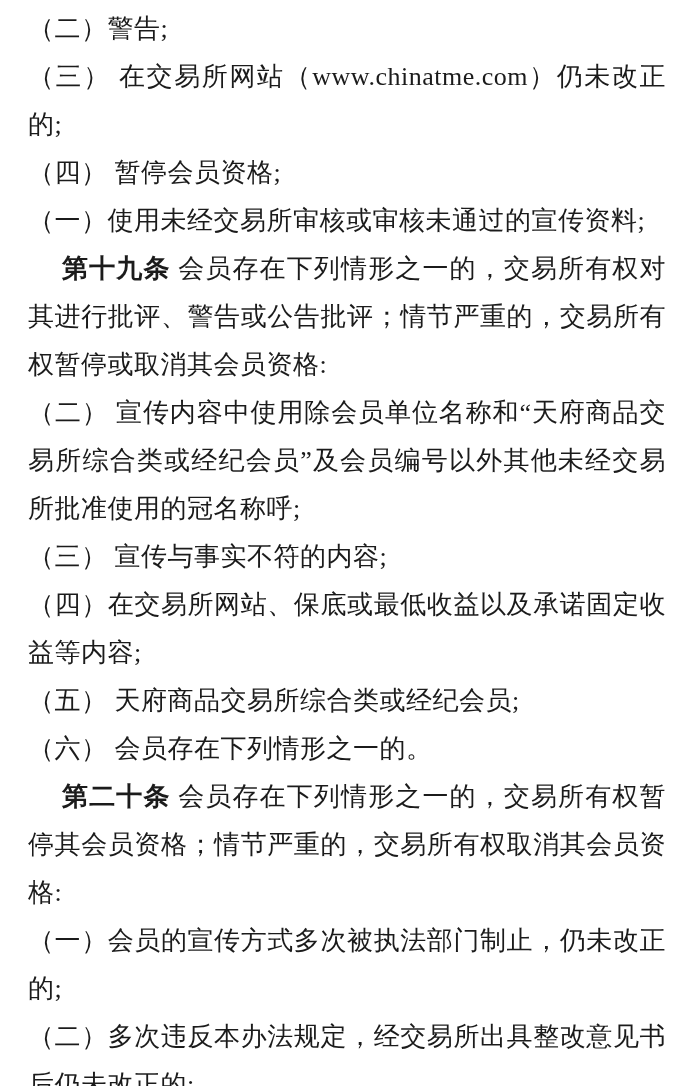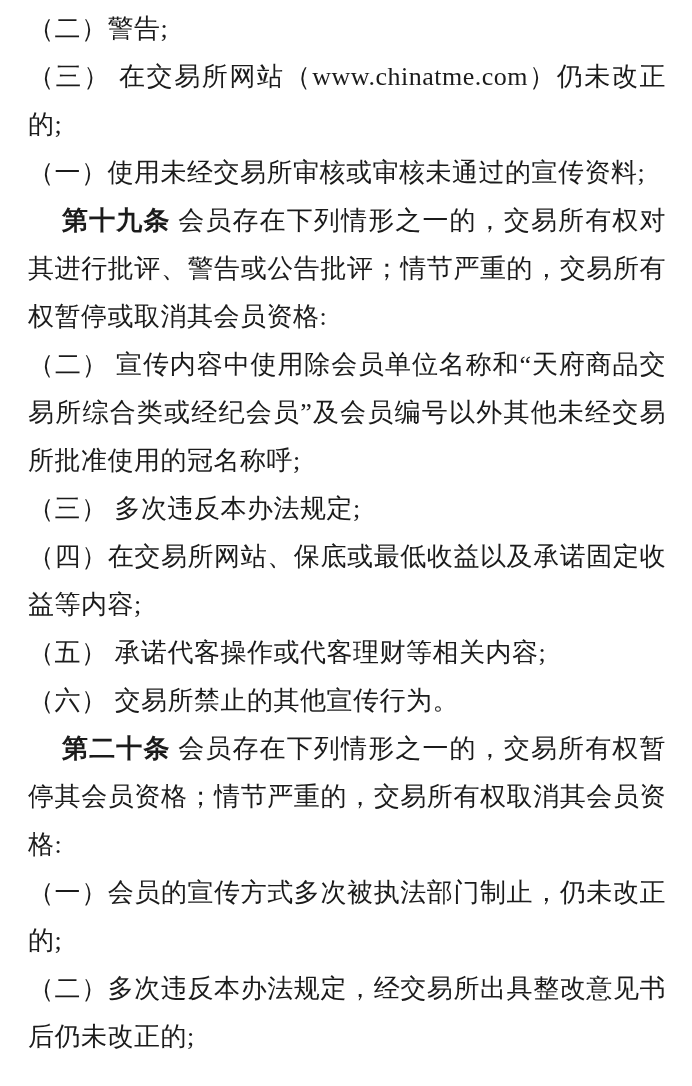--- a/index.html
+++ b/index.html
@@ -34,24 +34,25 @@
     font-weight: bold;
   }
 </style>
 </head>
 <body>
 
 <div class="page">
   <div class="doc-body" id="doc-body">
       <p class="para">（二）警告;</p>
       <p class="para">（三） 在交易所网站（www.chinatme.com）仍未改正的;</p>
+      <p class="para">（四） 暂停会员资格;</p>
       <p class="para">（一）使用未经交易所审核或审核未通过的宣传资料;</p>
       <p class="para indent"><span class="article-no">第十九条</span> 会员存在下列情形之一的，交易所有权对其进行批评、警告或公告批评；情节严重的，交易所有权暂停或取消其会员资格:</p>
       <p class="para">（二） 宣传内容中使用除会员单位名称和“天府商品交易所综合类或经纪会员”及会员编号以外其他未经交易所批准使用的冠名称呼;</p>
-      <p class="para">（三） 多次违反本办法规定;</p>
+      <p class="para">（三） 宣传与事实不符的内容;</p>
       <p class="para">（四）在交易所网站、保底或最低收益以及承诺固定收益等内容;</p>
-      <p class="para">（五） 承诺代客操作或代客理财等相关内容;</p>
-      <p class="para">（六） 交易所禁止的其他宣传行为。</p>
+      <p class="para">（五） 天府商品交易所综合类或经纪会员;</p>
+      <p class="para">（六） 会员存在下列情形之一的。</p>
       <p class="para indent"><span class="article-no">第二十条</span> 会员存在下列情形之一的，交易所有权暂停其会员资格；情节严重的，交易所有权取消其会员资格:</p>
       <p class="para">（一）会员的宣传方式多次被执法部门制止，仍未改正的;</p>
       <p class="para">（二）多次违反本办法规定，经交易所出具整改意见书后仍未改正的;</p>
     </div>
 </div>
 
 </body></html>

